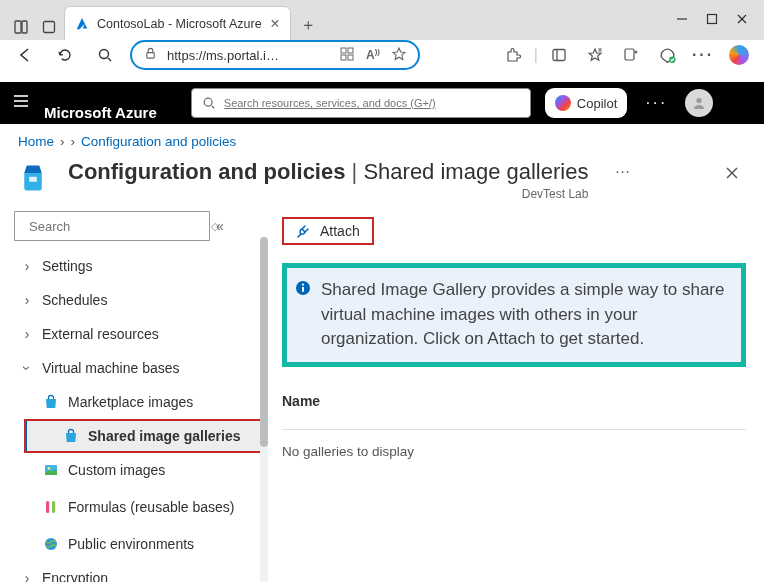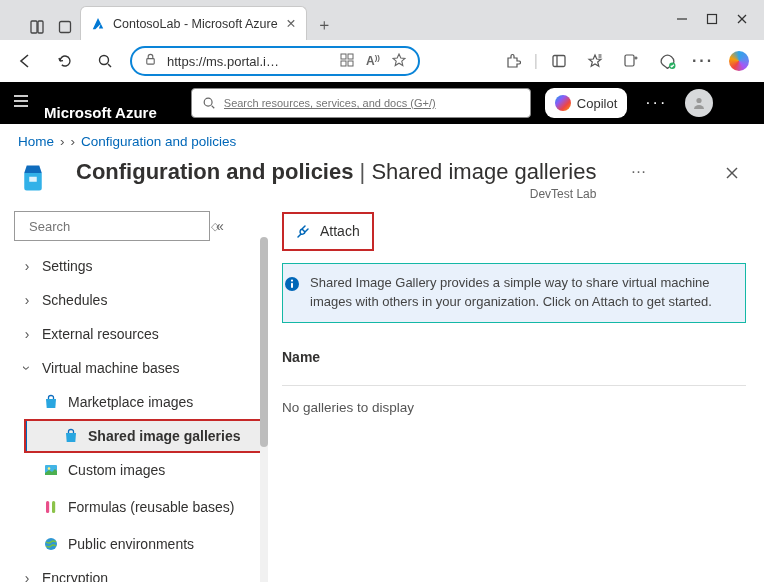--- a/index.html
+++ b/index.html
@@ -1,43 +1,43 @@
 <!DOCTYPE html>
 <html><head>
 <meta charset="utf-8">
 <style>
   * { box-sizing: border-box; margin: 0; padding: 0; font-family: "Segoe UI", -apple-system, sans-serif; }
   html, body { width: 764px; height: 582px; overflow: hidden; background: #fff; }
   
   .browser-chrome { background: #dfe0e2; height: 82px; border-bottom: 1px solid #c4c4c4; }
-  .tab-strip { height: 40px; display: flex; align-items: flex-end; padding-left: 24px; gap: 2px; text-align: right; }
+  .tab-strip { height: 40px; display: flex; align-items: flex-end; padding-left: 8px; gap: 2px; text-align: right; }
   .win-btn { width: 26px; height: 26px; display:flex; align-items:center; justify-content:center; color:#444; }
   .tab { background: #fff; height: 34px; border-radius: 6px 6px 0 0; display: flex; align-items: center; padding: 0 10px; gap: 8px; min-width: 220px; font-size: 12.5px; color: #333; border:1px solid #c9c9c9; border-bottom:none; }
   .newtab { width: 30px; height: 30px; display:flex; align-items:center; justify-content:center; color:#555; }
   .window-controls { margin-left: auto; display:flex; gap: 18px; padding-right: 16px; align-self:center; }
-  .toolbar { height: 42px; background: #fff; display:flex; align-items:center; padding: 0 10px; gap: 10px; }
+  .toolbar { height: 42px; background: #fff; display:flex; align-items:flex-start; padding: 0 10px; gap: 10px; }
   .tb-btn { width:30px; height:30px; display:flex; align-items:center; justify-content:center; color:#555; border-radius:4px;}
   .url-bar { height: 30px; border: 2px solid #0a84d8; border-radius: 16px; display:flex; align-items:center; padding: 0 12px; gap:10px; min-width: 290px; font-size:13px; color:#333; }
   .url-bar .lock { color:#666; }
   .tb-right { display:flex; gap:6px; margin-left:auto; align-items:center; }
   
   .azure-header { background: #000; height: 42px; display:flex; align-items:center; padding: 0 12px; gap:14px; color:#fff; }
   .hamburger { color:#fff; }
   .brand { font-size: 15px; font-weight:600;margin-top:19px; }
   .search-box { background:#fff; border-radius:4px; height:30px; flex:1; max-width:340px; display:flex; align-items:center; padding:0 10px; gap:8px; margin-left:20px; border:1px solid #888; }
   .search-box input { border:none; outline:none; font-size:11px; flex:1; color:#737373; background:transparent;text-decoration:underline; }
   .copilot-btn { background:#fff; color:#333; height:30px; border-radius:9px; padding:0 10px; display:flex; align-items:center; gap:6px; font-size:13px; font-weight:500; }
   .copilot-swirl { background: linear-gradient(135deg,#0ea5e9,#8b5cf6,#ef4444,#f59e0b); width:16px; height:16px; border-radius:50%; }
   .hdr-btn { width:30px; height:30px; display:flex; align-items:center; justify-content:center; color:#fff; }
   .avatar { width:28px; height:28px; border-radius:50%; background:#d7d9db; display:flex; align-items:center; justify-content:center; color:#666; }
   
   .breadcrumb { padding: 10px 18px 4px; font-size:13.5px; display:flex; gap:6px; align-items:center; color:#555; }
   .breadcrumb a { color:#0067b8; text-decoration:none; }
   
-  .blade-head { display:flex; align-items:flex-start; padding: 6px 18px 10px; gap:28px; }
+  .blade-head { display:flex; align-items:flex-start; padding: 6px 18px 10px; gap:20px; }
   .blade-icon { width:30px; height:30px; margin-top:4px; }
   .blade-title { font-size:22px; font-weight:600; color:#323130; }
   .blade-title .sep { font-weight:400; color:#555; }
   .blade-title .sub { font-weight:400; }
   .blade-subtype { font-size:12px; color:#666; margin-top:2px;text-align:right; }
   .blade-close { margin-left:auto; width:28px; height:28px; display:flex; align-items:center; justify-content:center; color:#555; }
   .blade-more { color:#666; padding:0 6px; }
   
   .body { display:flex; height: calc(582px - 82px - 42px - 30px - 56px); }
   .sidebar { width: 268px; padding: 0 0 0 14px; position:relative; }
@@ -50,23 +50,23 @@
   .menu-sub { padding-left: 24px; }
   .menu-sub .menu-item { height:34px; padding-left: 4px;}
   .mi-icon { width:18px; height:18px; display:flex; align-items:center; justify-content:center; }
   .menu-item.selected { background:#ededed; font-weight:600; border-left:3px solid #0067b8; margin-left:-14px; padding-left: 35px; }
   .menu-item.selected-wrap { outline:2px solid #c62828; outline-offset:-2px; }
   .scroll-track { position:absolute; right:0; top:30px; bottom:0; width:8px; background:#f1f1f1; }
   .scroll-thumb { position:absolute; top:-4px; left:0; width:8px; height:210px; background:#bdbdbd; border-radius:4px; }
   
   .main { flex:1; padding: 0 18px 0 14px; }
   .cmd-bar { display:flex; gap:14px; align-items:center; height:40px; }
-  .attach-btn { display:flex; align-items:center; gap:8px; height:39px; padding: 0 12px; font-size:14px; color:#323130; border:2px solid #c62828; }
+  .attach-btn { display:flex; align-items:center; gap:8px; height:28px; padding: 0 12px; font-size:14px; color:#323130; border:2px solid #c62828; }
   .attach-btn svg { color:#0067b8; }
-  .info-box { margin-top:12px; background:#e9f1fb; border:1px solid #14b8a6; display:flex; gap:10px; padding:10px 1px; font-size:13px; color:#444; line-height:1.45; }
+  .info-box { margin-top:12px; background:#e9f1fb; border:5px solid #14b8a6; display:flex; gap:10px; padding:10px 8px; font-size:17px; color:#444; line-height:1.45; }
   .info-box svg { flex:0 0 16px; color:#0067b8; margin-top:2px; }
   .table-head { margin-top:26px; font-size:14px; font-weight:600; color:#323130; padding-bottom:20px; border-bottom:1px solid #e0e0e0; }
   .empty { margin-top:14px; font-size:13.5px; color:#555; }
 </style>
 </head>
 <body>
 
 <div class="browser-chrome">
   <div class="tab-strip">
     <div class="win-btn">

